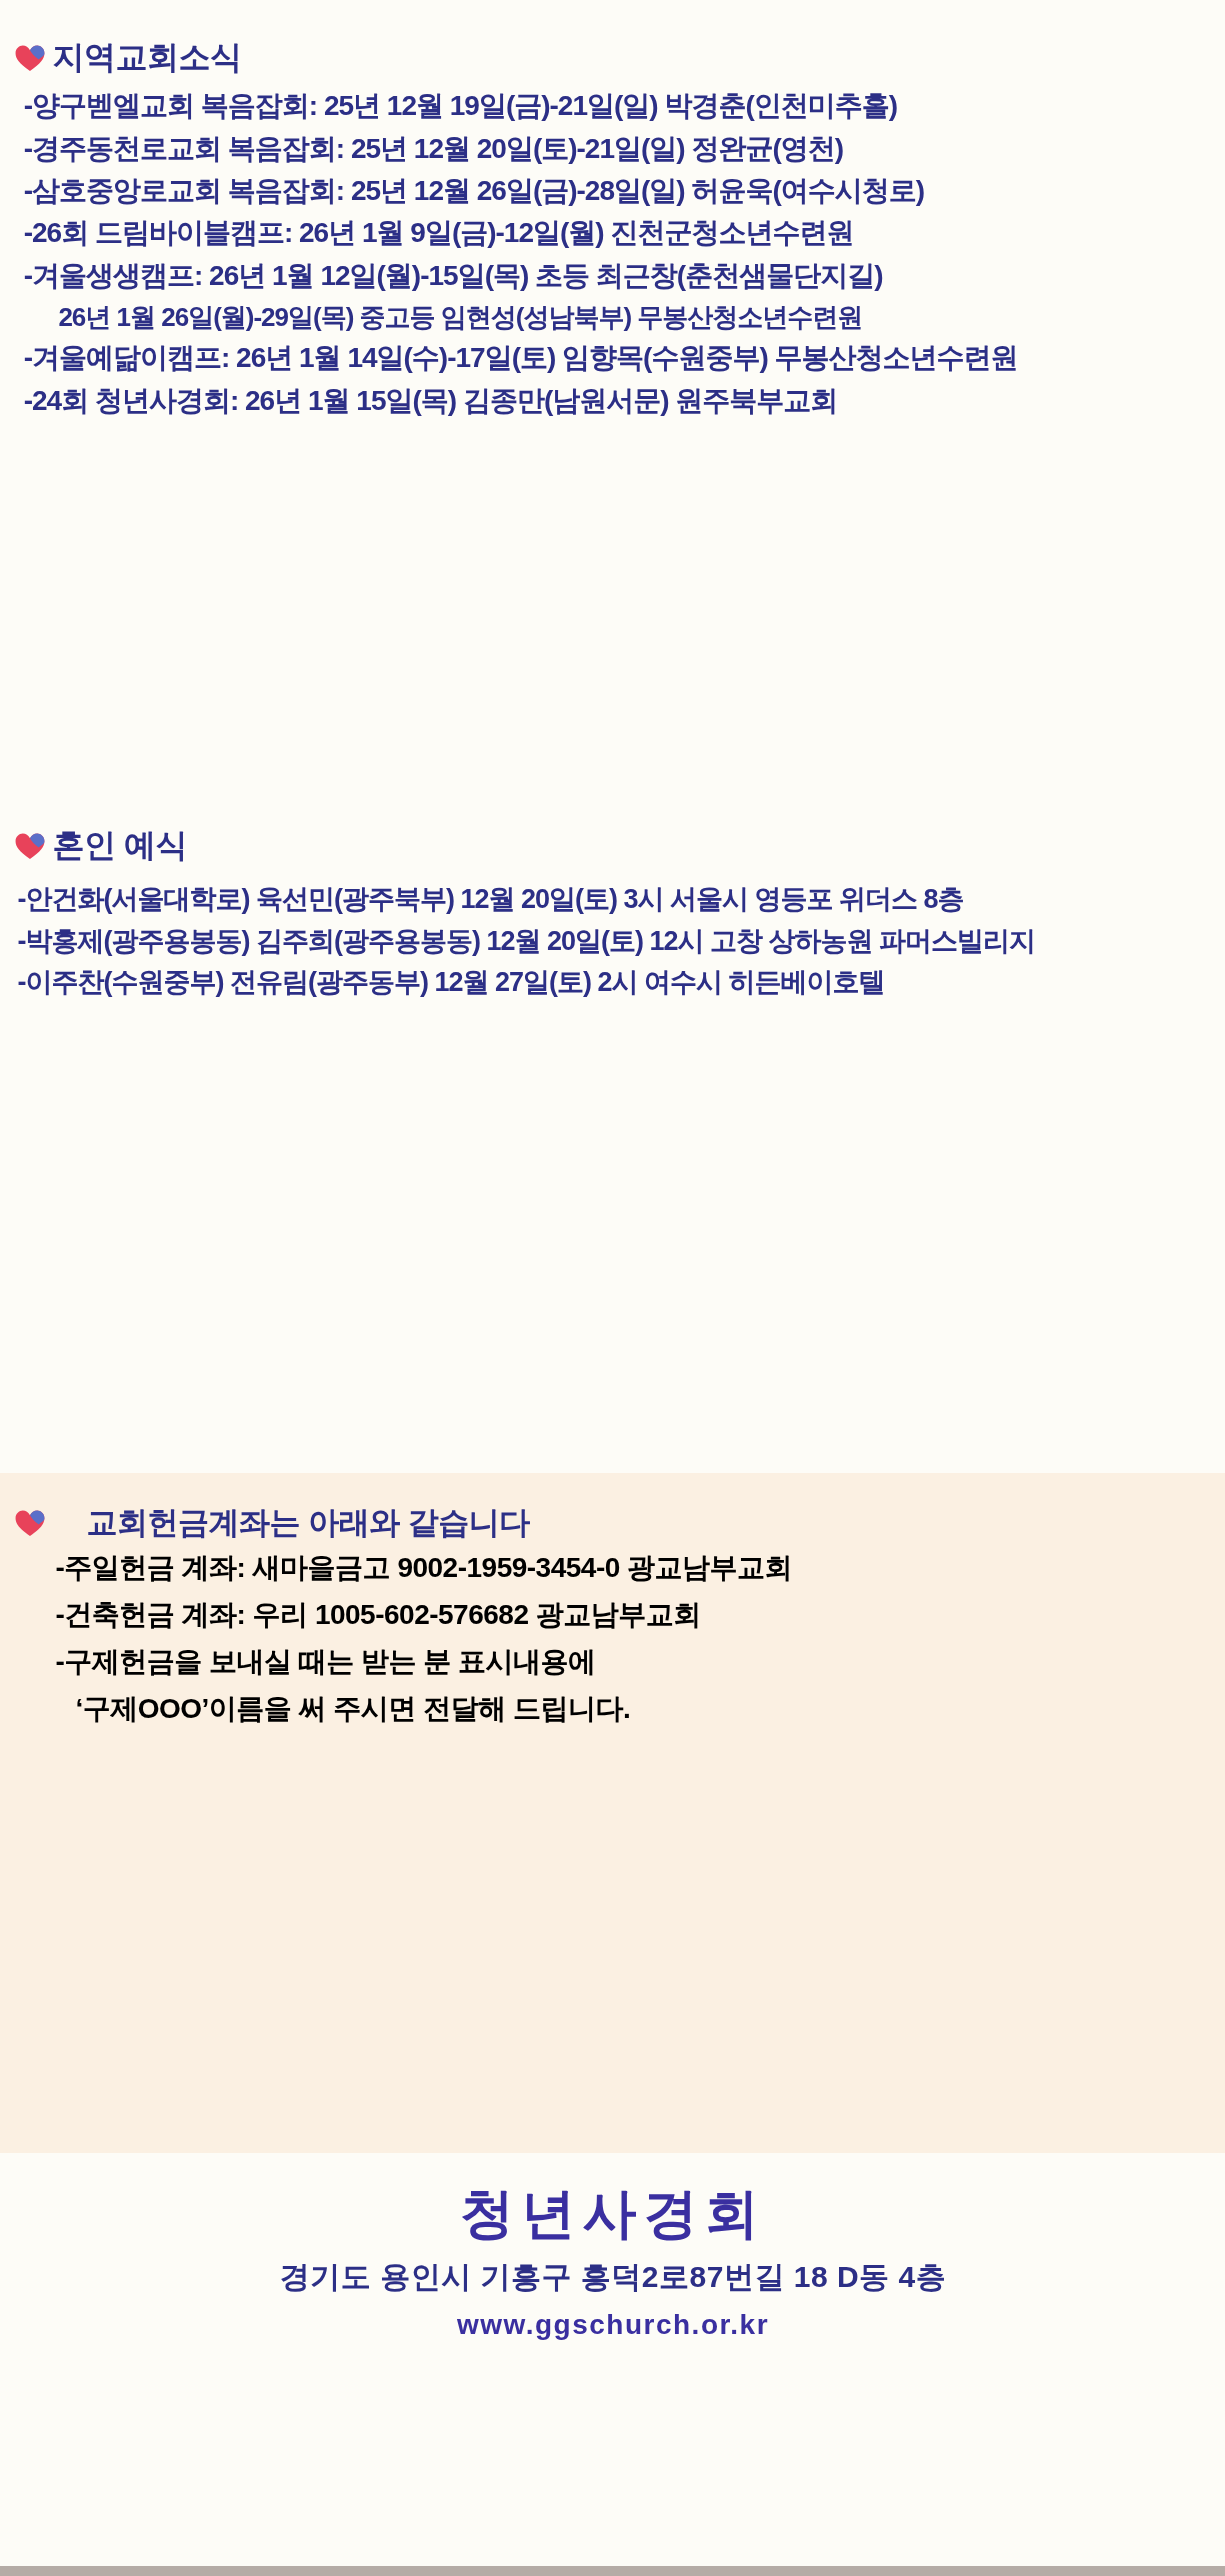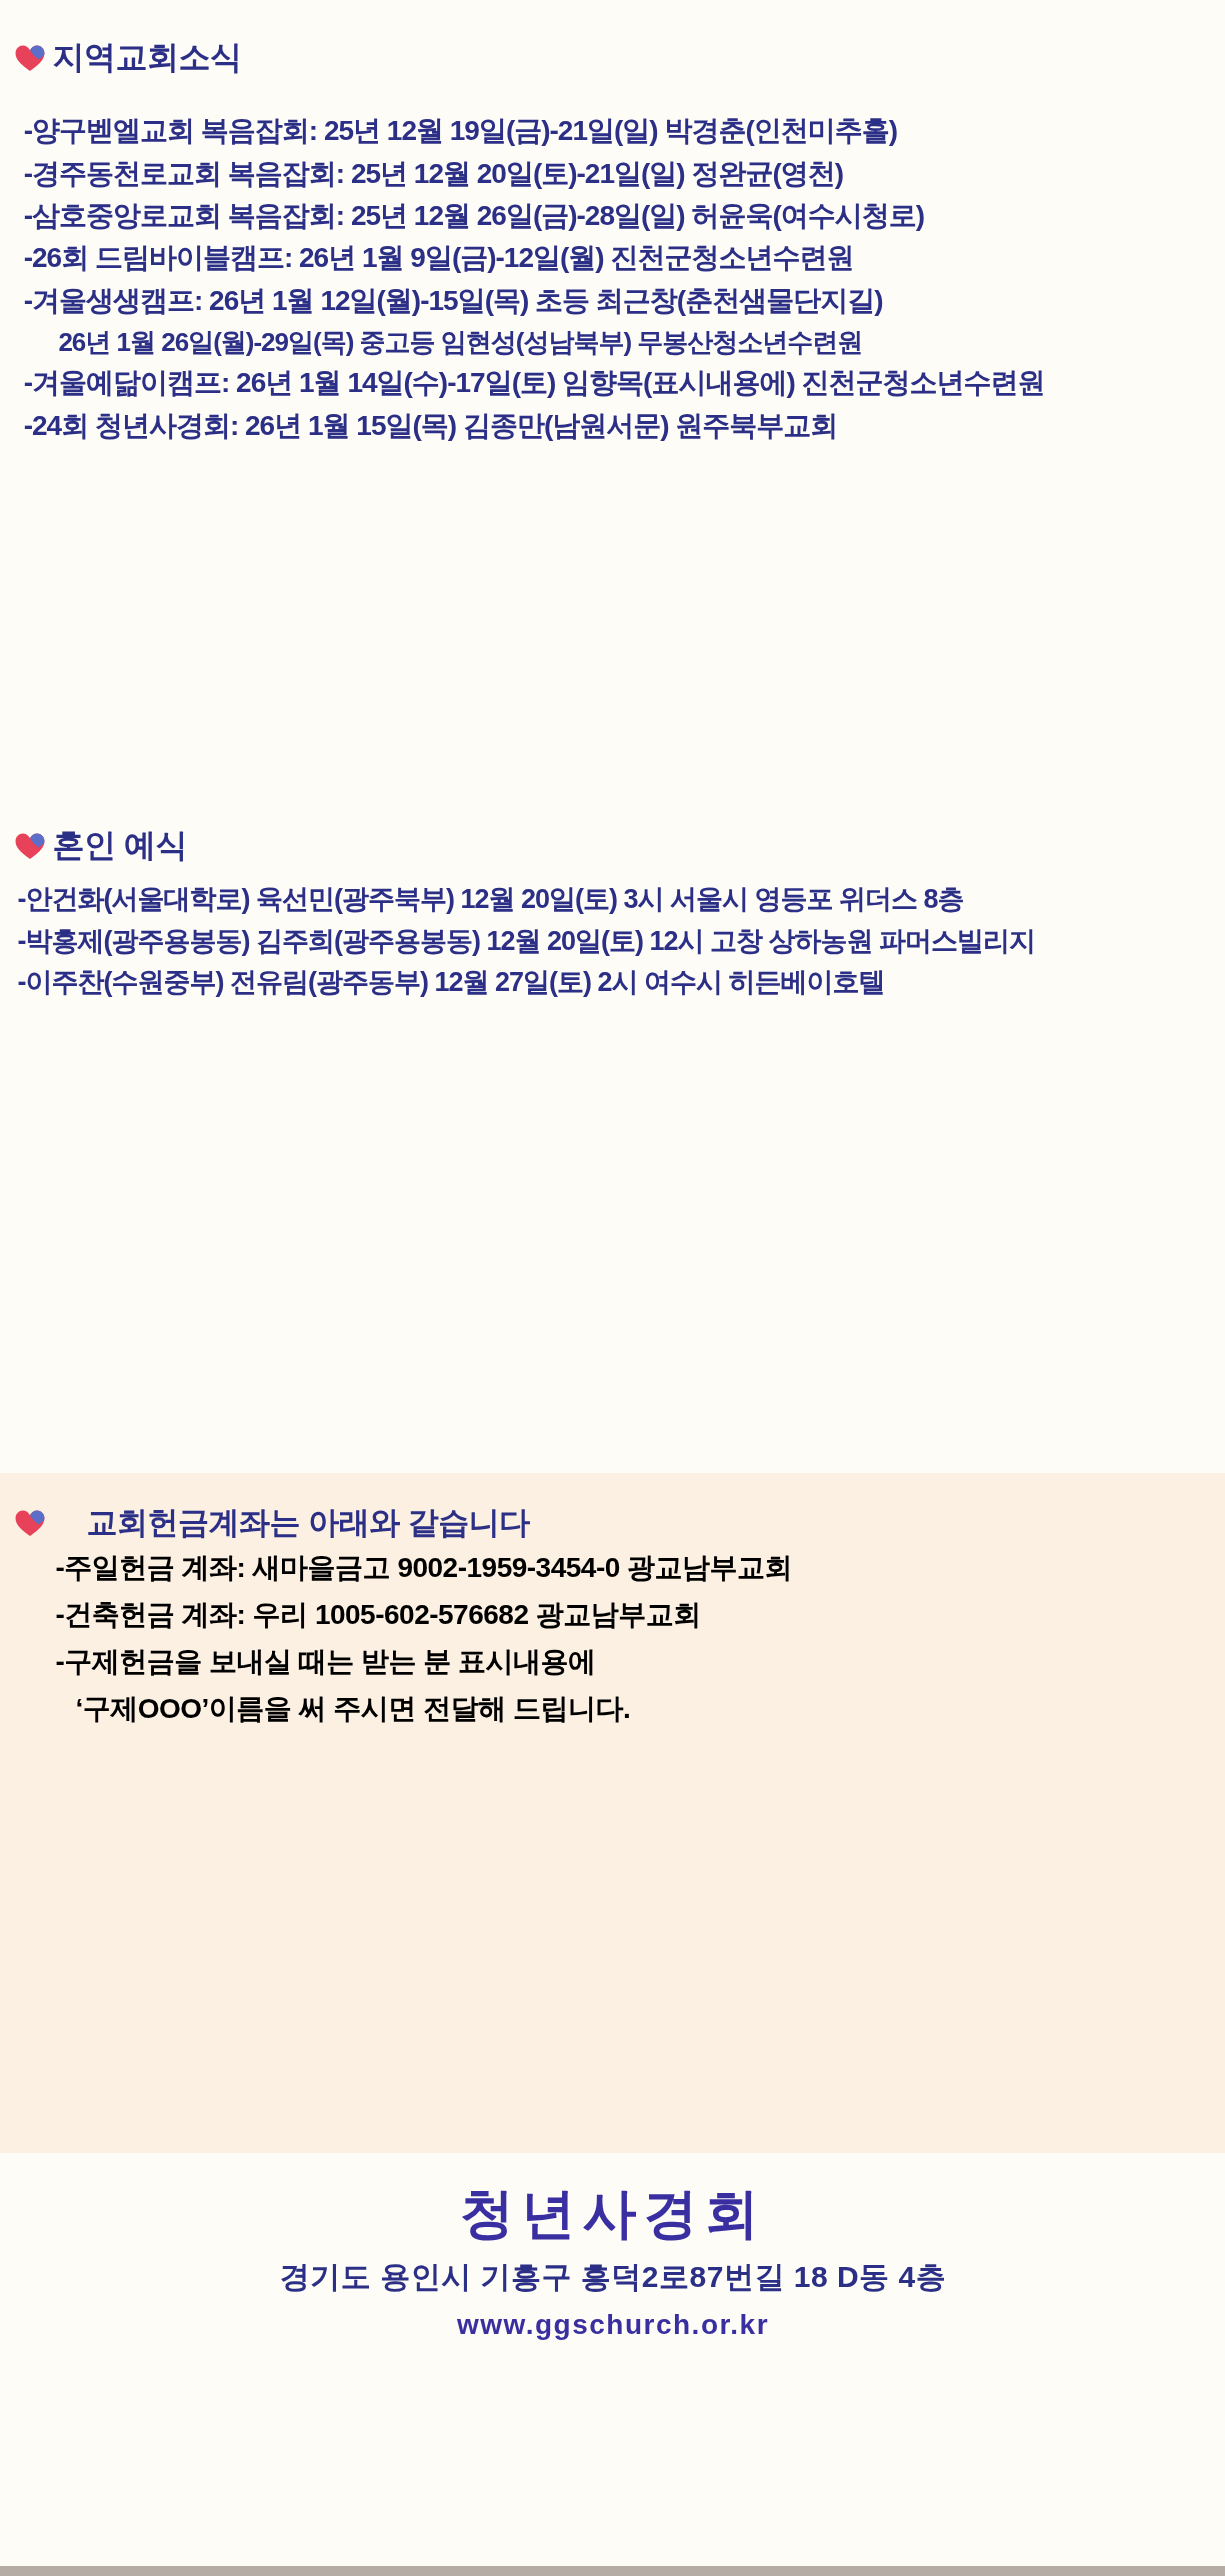--- a/index.html
+++ b/index.html
@@ -43,21 +43,21 @@
   }
 
   
   #news-section {
     position: absolute;
     left: 14.4px;
     top: 36px;
     width: 1195px;
   }
   #news-list {
-    margin-top: 30px;
+    margin-top: 5px;
   }
   .news-item {
     color: #2c2f86;
     font-size: 28px;
     font-weight: 700;
     letter-spacing: -1px;
     white-space: nowrap;
     line-height: 1.0;
     padding: 7.2px 0 7.2px 9.3px;
   }
@@ -165,21 +165,21 @@
       </span>
       <span>지역교회소식</span>
     </div>
     <div id="news-list">
         <div class="news-item">-양구벧엘교회 복음잡회: 25년 12월 19일(금)-21일(일)  박경춘(인천미추홀)</div>
         <div class="news-item">-경주동천로교회 복음잡회: 25년 12월 20일(토)-21일(일)  정완균(영천)</div>
         <div class="news-item">-삼호중앙로교회 복음잡회: 25년 12월 26일(금)-28일(일)  허윤욱(여수시청로)</div>
         <div class="news-item">-26회 드림바이블캠프: 26년 1월 9일(금)-12일(월)  진천군청소년수련원</div>
         <div class="news-item">-겨울생생캠프: 26년 1월 12일(월)-15일(목) 초등  최근창(춘천샘물단지길)</div>
         <div class="news-item sub">26년 1월 26일(월)-29일(목) 중고등 임현성(성남북부)  무봉산청소년수련원</div>
-        <div class="news-item">-겨울예닮이캠프: 26년 1월 14일(수)-17일(토)  임향목(표시내용에) 진천군청소년수련원</div>
+        <div class="news-item">-겨울예닮이캠프: 26년 1월 14일(수)-17일(토)  임향목(수원중부) 무봉산청소년수련원</div>
         <div class="news-item">-24회 청년사경회: 26년 1월 15일(목)  김종만(남원서문)  원주북부교회</div>
       </div>
   </div>
 
   <div id="wedding-section">
     <div class="section-heading">
       <span class="heart-icon">
         <svg viewBox="0 0 64 56" xmlns="http://www.w3.org/2000/svg">
           <path d="M31 52 C10 38 3 28 3 18 C3 9 10 3 17 3 C23 3 28 7 31 12 C34 7 39 3 45 3 C52 3 59 9 59 18 C59 28 52 38 31 52 Z" fill="#e8425a"></path>
           <path d="M45 3 C39 3 34 7 31 12 C34 18 40 24 48 30 C55 23 59 24 59 18 C59 9 52 3 45 3 Z" fill="#5b6fc9"></path>

